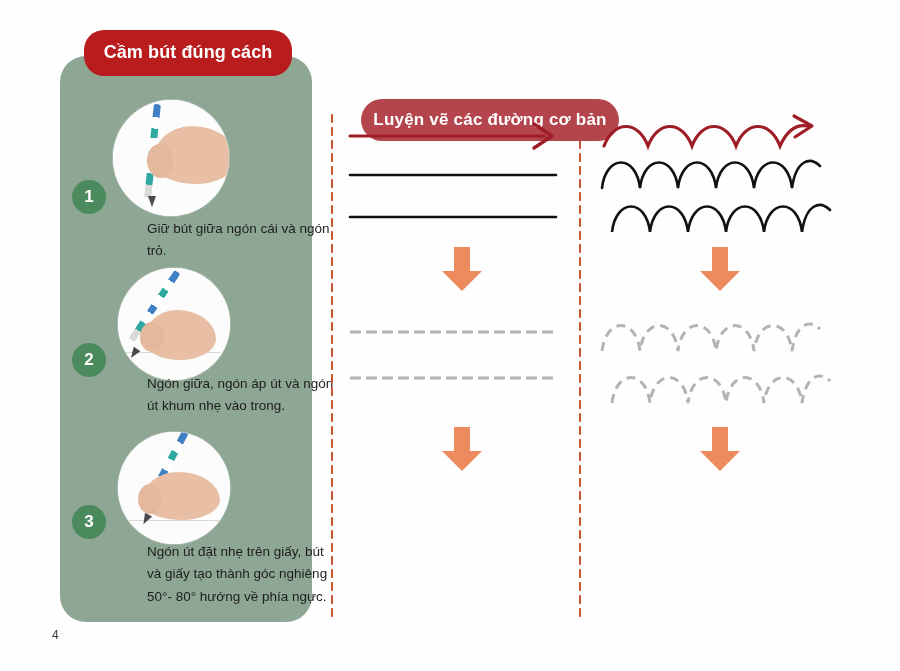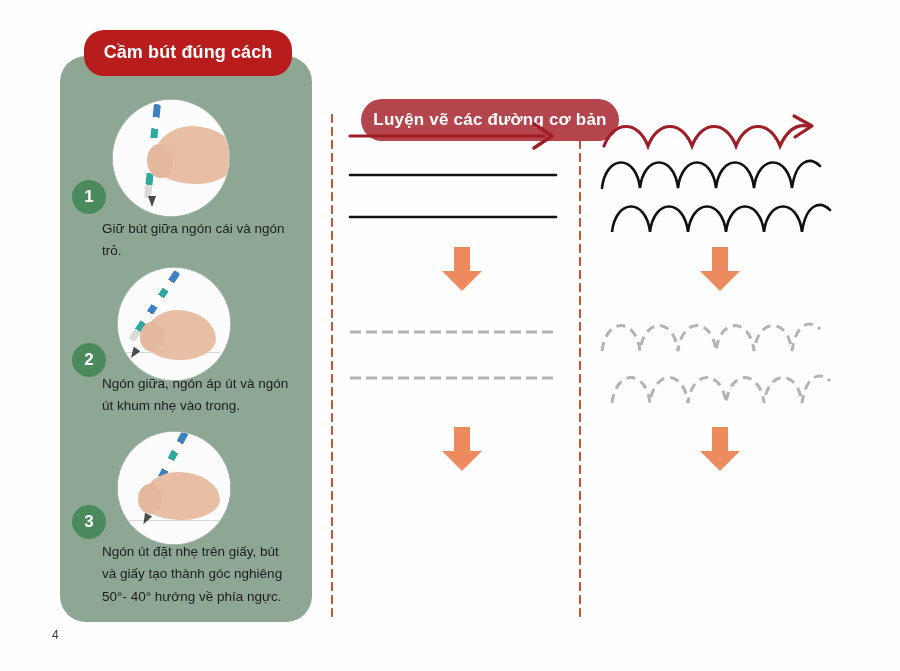--- a/index.html
+++ b/index.html
@@ -71,20 +71,21 @@
     justify-content: center;
     z-index: 6;
   }
   .step-text {
     position: absolute;
     color: #1d1d1f;
     font-size: 13.5px;
     line-height: 1.65;
     font-weight: 500;
     width: 190px;
+    margin-left: 45px;
   }
 
   
   .ph-bg { position:absolute; inset:0; background:#fcfcfc; }
   .hand {
     position: absolute;
     background: #e8bfa4;
     border-radius: 46% 54% 50% 50% / 60% 58% 42% 40%;
   }
   .thumb {
@@ -189,21 +190,21 @@
     <div class="ph-bg"></div>
     <div class="paper-line" style="left:6px; top:88px; width:96px;"></div>
     <div class="pencil" style="left:64px; top:0px; height:86px; transform:rotate(28deg); transform-origin:top center;"></div>
     <div class="pencil-tip" style="left:24px; top:82px; transform:rotate(28deg);"></div>
     <div class="hand" style="left:24px; top:40px; width:78px; height:48px;"></div>
     <div class="thumb" style="left:20px; top:52px; width:24px; height:30px;"></div>
   </div>
   <div class="badge" style="left:72px; top:505px;">
     <span>3</span>
   </div>
-  <div class="step-text" style="left:102px; top:541px;">Ngón út đặt nhẹ trên giấy, bút và giấy tạo thành góc nghiêng 50°- 40° hướng về phía ngực.</div>
+  <div class="step-text" style="left:102px; top:541px;">Ngón út đặt nhẹ trên giấy, bút và giấy tạo thành góc nghiêng 50°- 80° hướng về phía ngực.</div>
 
   <div class="dotted-divider" style="left:330px; top:112px; height:508px;"></div>
   <div class="dotted-divider" style="left:578px; top:112px; height:508px;"></div>
 
   <div class="red-header" style="left:361px; top:55px; width:258px; height:42px;">
     <span>Luyện vẽ các đường cơ bản</span>
   </div>
 
   <svg class="stroke-row" style="left:346px; top:112px;" width="230" height="120" viewBox="0 0 230 120">
 

